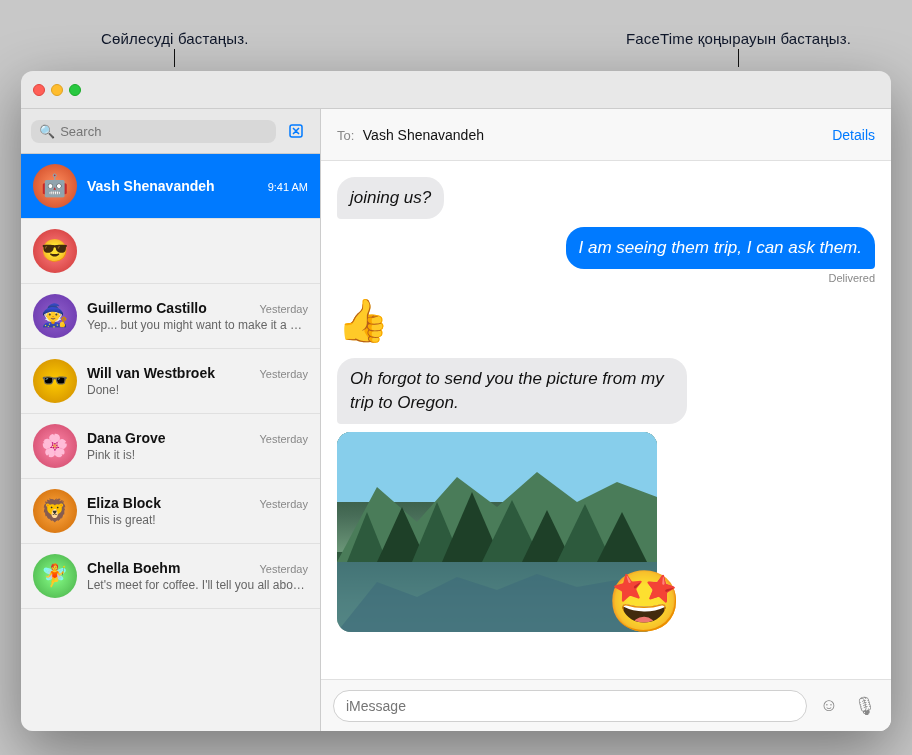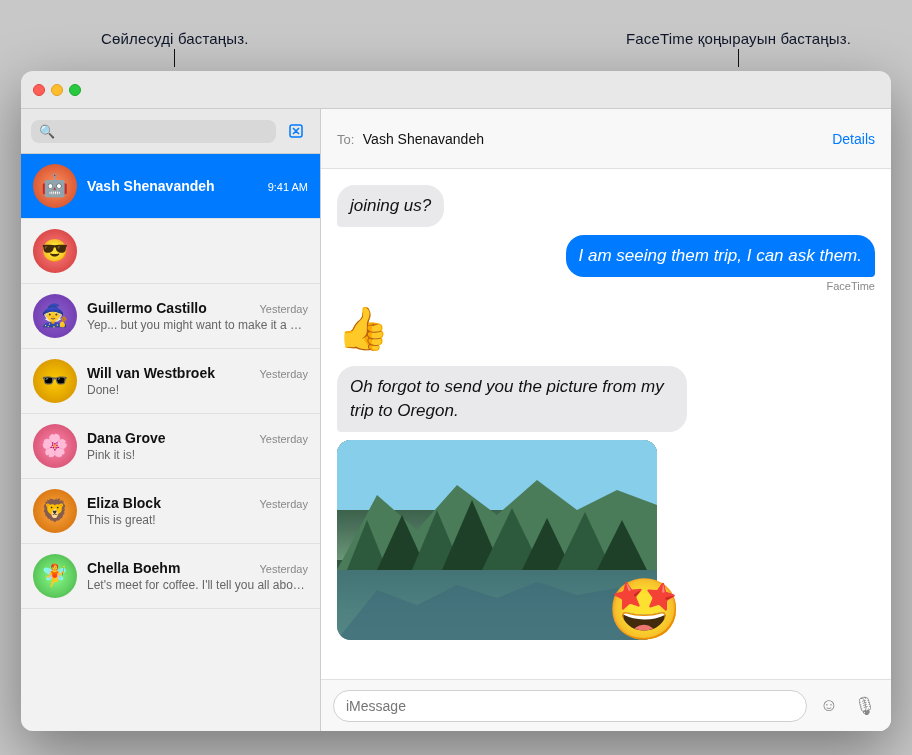--- a/index.html
+++ b/index.html
@@ -211,21 +211,21 @@
 
     
     .chat-panel {
       flex: 1;
       background: #fff;
       display: flex;
       flex-direction: column;
     }
 
     .chat-header {
-      height: 60px;
+      height: 52px;
       background: #f8f8f8;
       border-bottom: 1px solid #e0e0e0;
       display: flex;
       align-items: center;
       padding: 8px 16px;
       justify-content: space-between;
     }
 
     .chat-to {
       font-size: 13px;
@@ -415,20 +415,21 @@
     </div>
   </div>
 
   <div class="main-content">
 
     <div class="sidebar">
 
       <div class="search-bar">
         <div class="search-input-wrapper">
           <span class="search-icon-glyph">🔍</span>
+          <input class="search-input" type="text" placeholder="Search" style="">
         </div>
         <button class="compose-btn">
           <svg width="16" height="16" viewBox="0 0 16 16" fill="none">
             <rect x="2" y="2" width="12" height="12" rx="2" stroke="#007aff" stroke-width="1.5"></rect>
             <path d="M5 11L8 8M8 8L11 5M8 8L5 5M8 8L11 11" stroke="#007aff" stroke-width="1.5"></path>
           </svg>
         </button>
       </div>
 
       <div class="conversations-list">
@@ -520,21 +521,21 @@
         <div class="msg-row incoming">
           <div class="bubble incoming">
             <span>joining us?</span>
           </div>
         </div>
 
         <div class="msg-row outgoing">
           <div class="bubble outgoing">
             <span>I am seeing them trip, I can ask them.</span>
           </div>
-          <span class="delivered-text">FaceTime</span>
+          <span class="delivered-text">Delivered</span>
         </div>
 
         <div class="msg-row incoming">
           <div class="emoji-msg">👍</div>
         </div>
 
         <div class="msg-row incoming">
           <div class="bubble incoming">
             <span>Oh forgot to send you the picture from my trip to Oregon.</span>
           </div>

